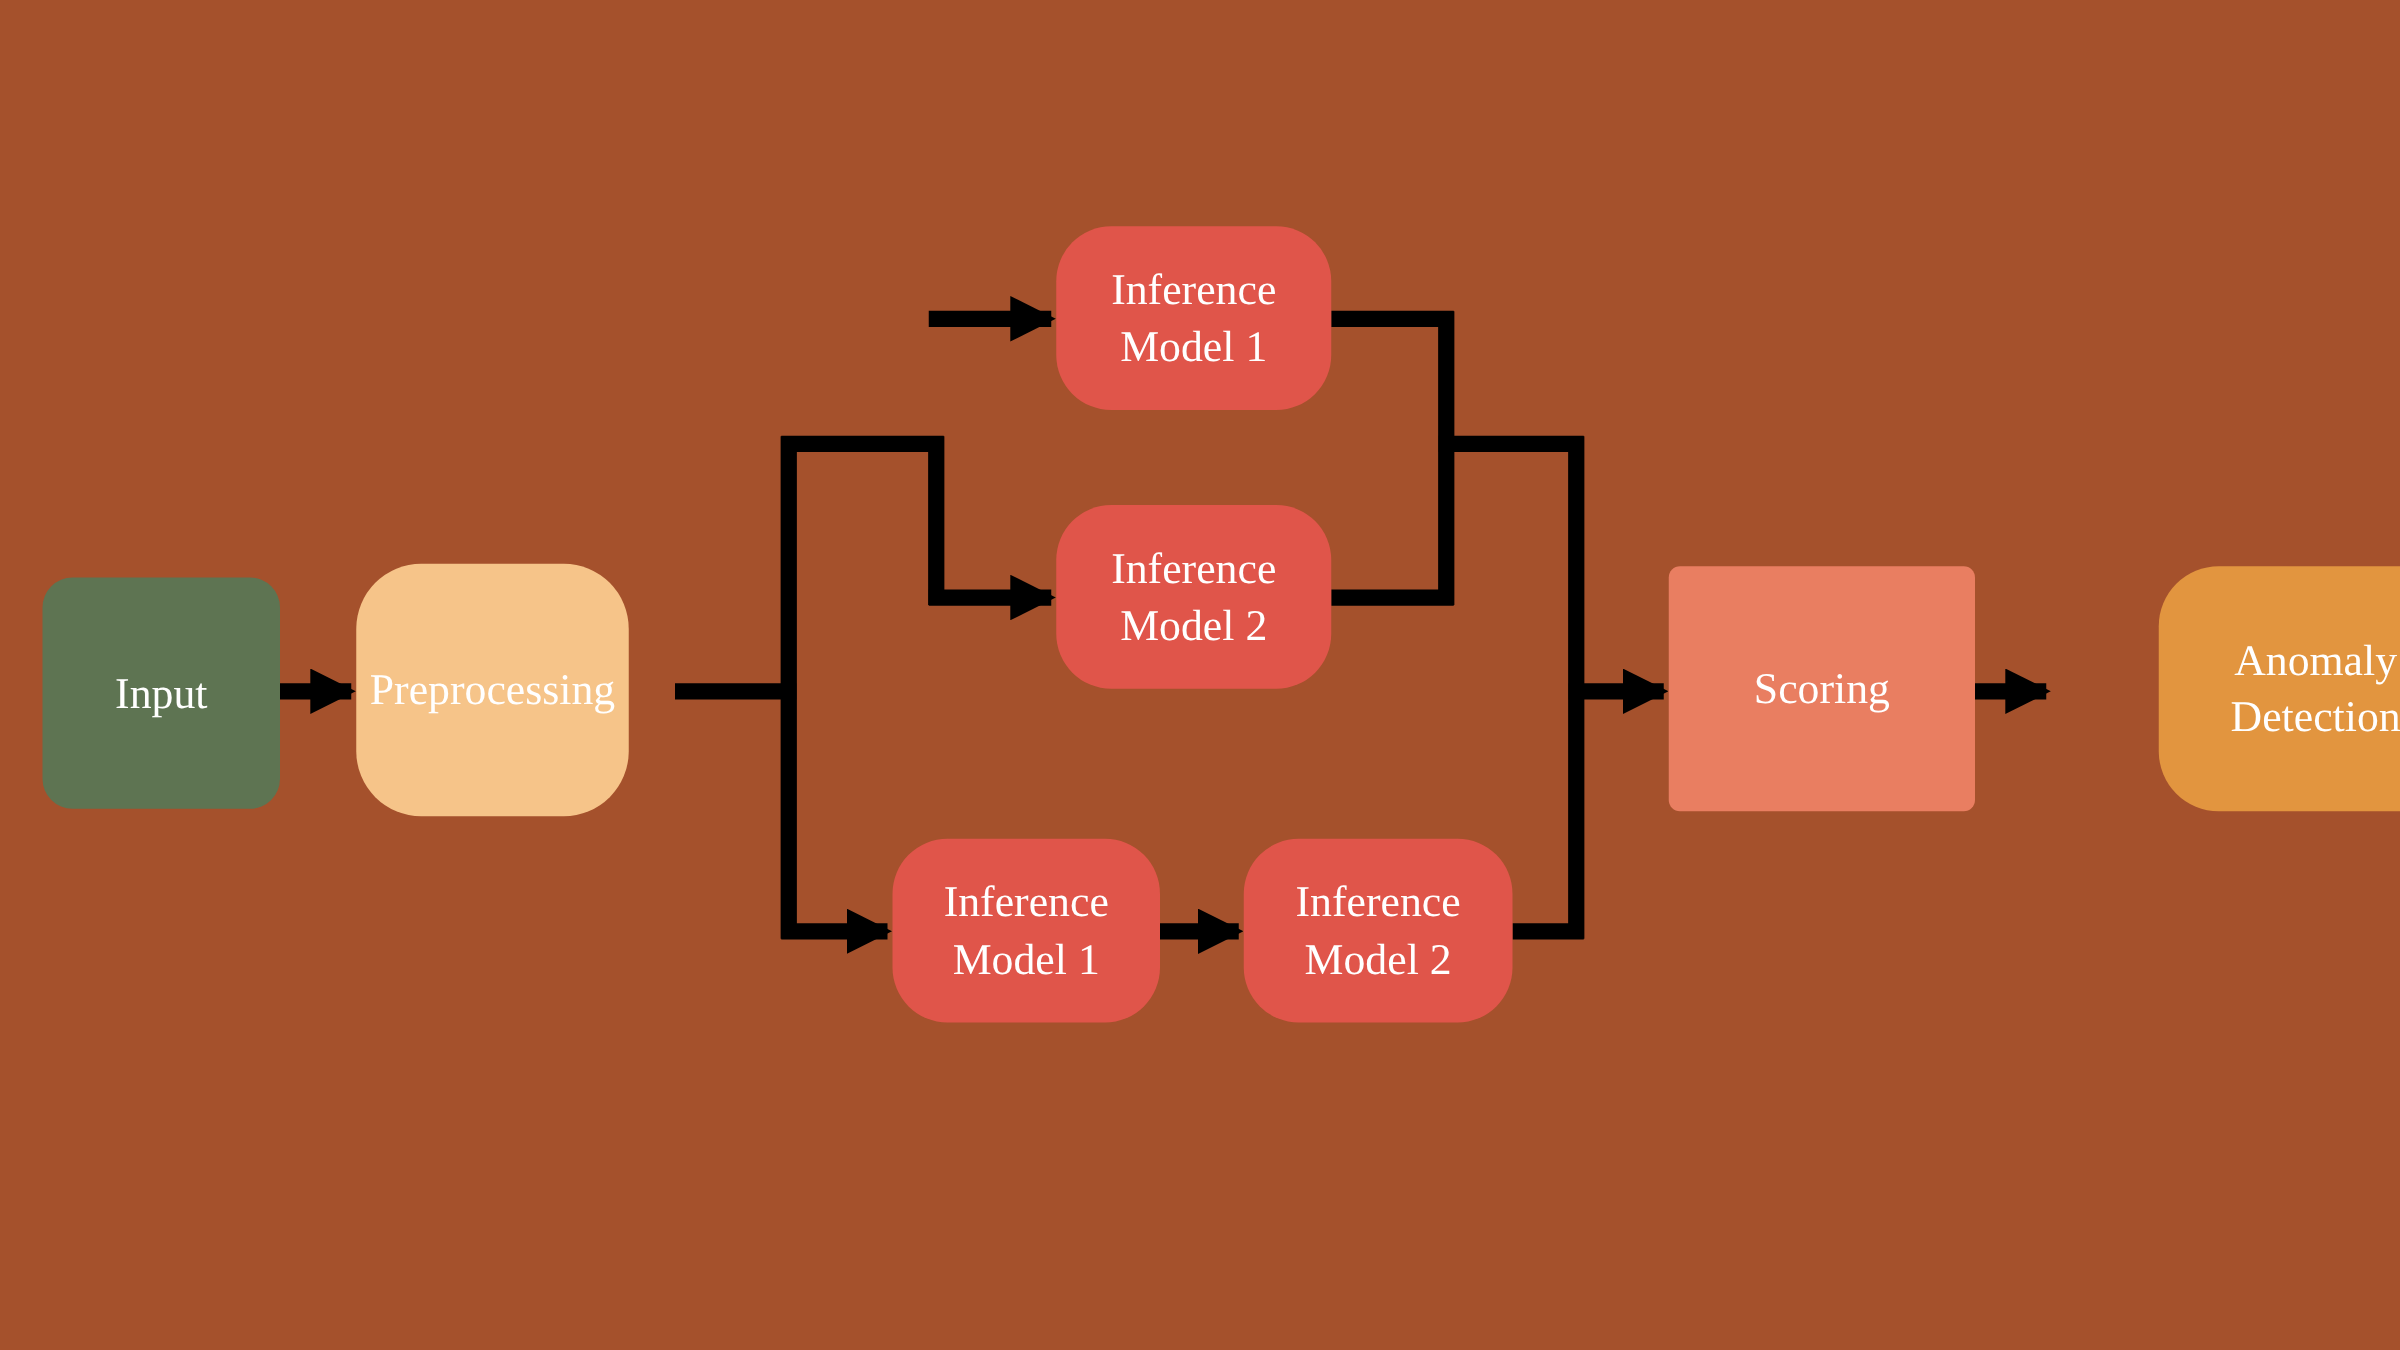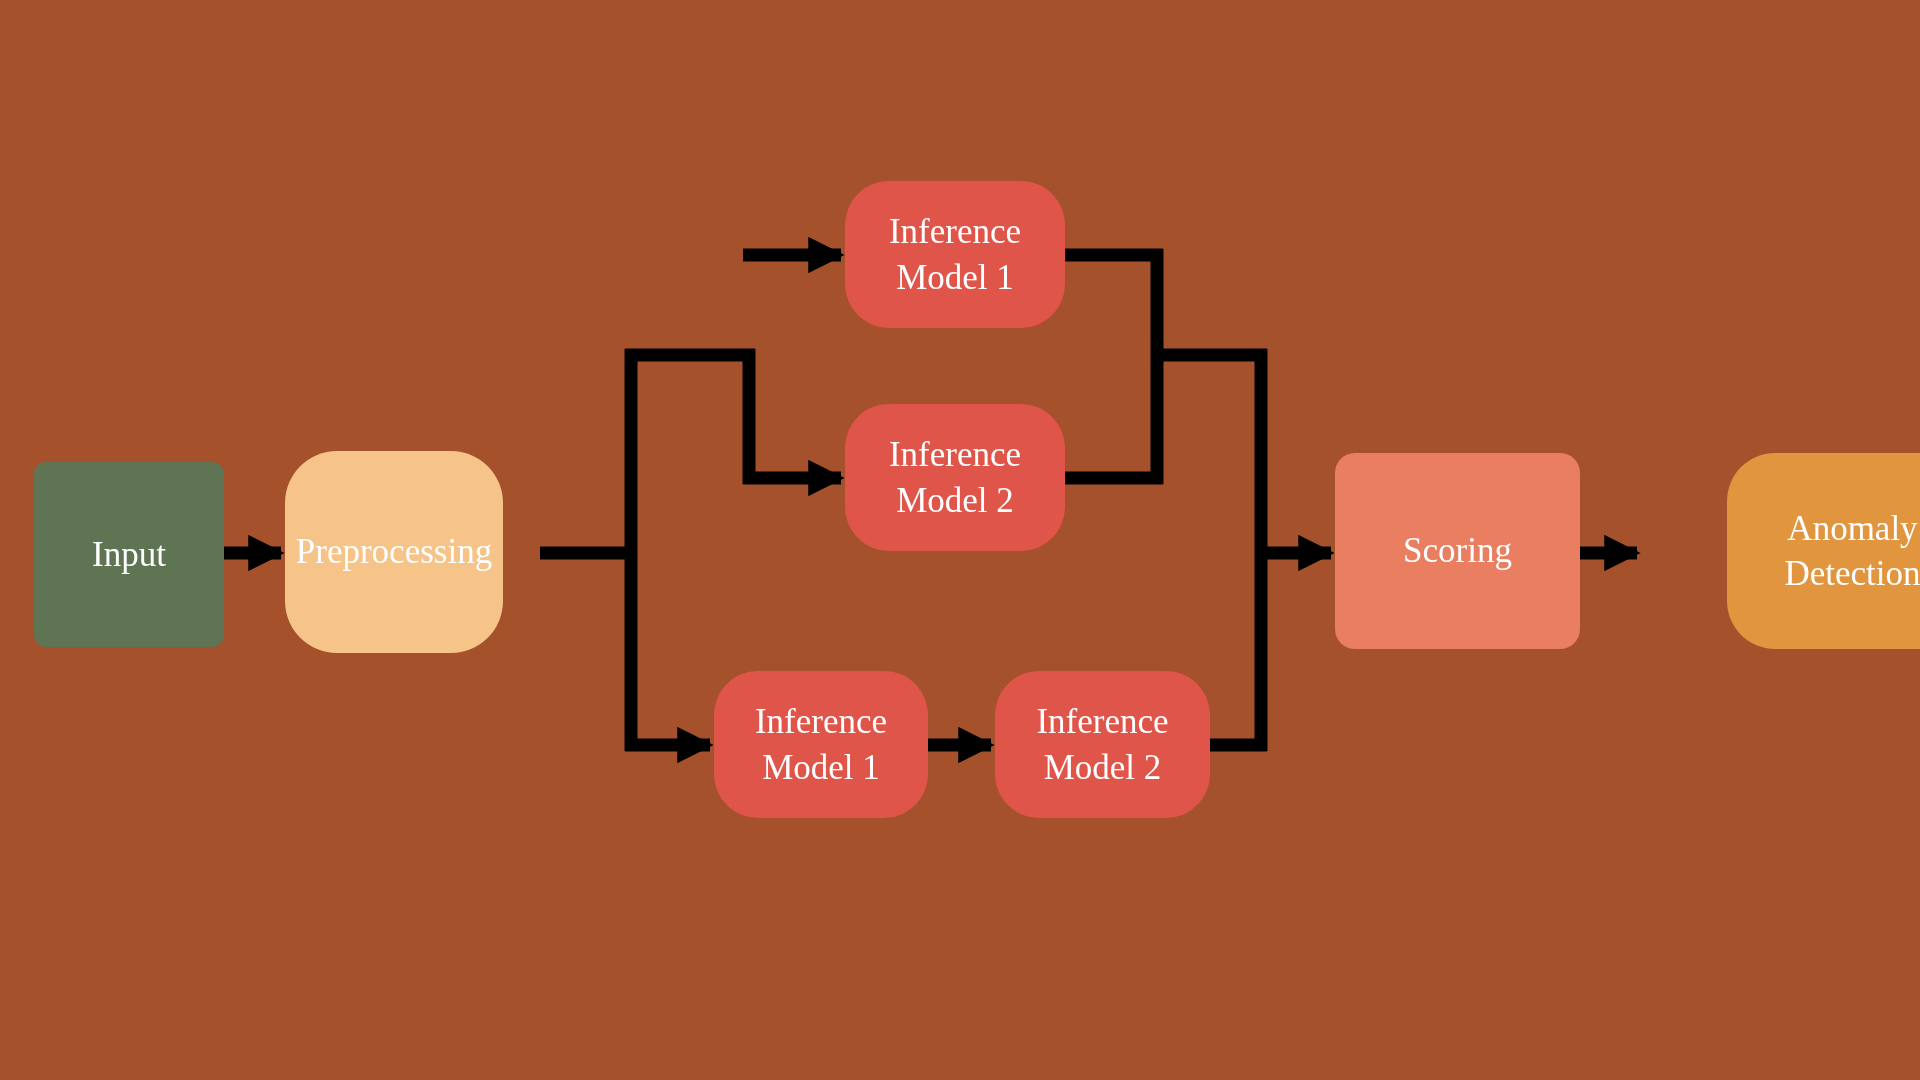--- a/index.html
+++ b/index.html
@@ -56,26 +56,26 @@
       <polyline points="928,745 991,745" fill="none" stroke="#000000" stroke-width="13" marker-end="url(#arrowhead)"></polyline>
       <polyline points="1065,255 1163,255" fill="none" stroke="#000000" stroke-width="13"></polyline>
       <polyline points="1157,249 1157,484" fill="none" stroke="#000000" stroke-width="13"></polyline>
       <polyline points="1065,478 1163,478" fill="none" stroke="#000000" stroke-width="13"></polyline>
       <polyline points="1151,355 1267,355" fill="none" stroke="#000000" stroke-width="13"></polyline>
       <polyline points="1261,349 1261,751" fill="none" stroke="#000000" stroke-width="13"></polyline>
       <polyline points="1210,745 1267,745" fill="none" stroke="#000000" stroke-width="13"></polyline>
       <polyline points="1255,553 1331,553" fill="none" stroke="#000000" stroke-width="13" marker-end="url(#arrowhead)"></polyline>
       <polyline points="1580,553 1637,553" fill="none" stroke="#000000" stroke-width="13" marker-end="url(#arrowhead)"></polyline>
     </svg>
-<div class="node" style="left: 34px; top: 462px; width: 190px; height: 185px; background: rgb(94, 116, 82); border-radius: 12px; color: rgb(255, 255, 255);"><span>Input</span></div>
+<div class="node" style="left: 34px; top: 462px; width: 190px; height: 185px; background: rgb(94, 116, 82); border-radius: 24px; color: rgb(255, 255, 255);"><span>Input</span></div>
     <div class="node" style="left: 285px; top: 451px; width: 218px; height: 202px; background: rgb(246, 196, 137); border-radius: 52px; color: rgb(255, 255, 255);"><span>Preprocessing</span></div>
     <div class="node" style="left: 845px; top: 181px; width: 220px; height: 147px; background: rgb(224, 85, 74); border-radius: 44px; color: rgb(255, 255, 255);"><span>Inference
 Model 1</span></div>
     <div class="node" style="left: 845px; top: 404px; width: 220px; height: 147px; background: rgb(224, 85, 74); border-radius: 44px; color: rgb(255, 255, 255);"><span>Inference
 Model 2</span></div>
     <div class="node" style="left: 714px; top: 671px; width: 214px; height: 147px; background: rgb(224, 85, 74); border-radius: 44px; color: rgb(255, 255, 255);"><span>Inference
 Model 1</span></div>
     <div class="node" style="left: 995px; top: 671px; width: 215px; height: 147px; background: rgb(224, 85, 74); border-radius: 44px; color: rgb(255, 255, 255);"><span>Inference
 Model 2</span></div>
-    <div class="node" style="left: 1335px; top: 453px; width: 245px; height: 196px; background: rgb(233, 126, 97); border-radius: 20px; color: rgb(255, 255, 255);"><span>Scoring</span></div>
+    <div class="node" style="left: 1335px; top: 453px; width: 245px; height: 196px; background: rgb(233, 126, 97); border-radius: 9px; color: rgb(255, 255, 255);"><span>Scoring</span></div>
     <div class="node" style="left: 1727px; top: 453px; width: 251px; height: 196px; background: rgb(226, 149, 63); border-radius: 48px; color: rgb(255, 255, 255);"><span>Anomaly
 Detection</span></div>
   </div>
 
 </body></html>

